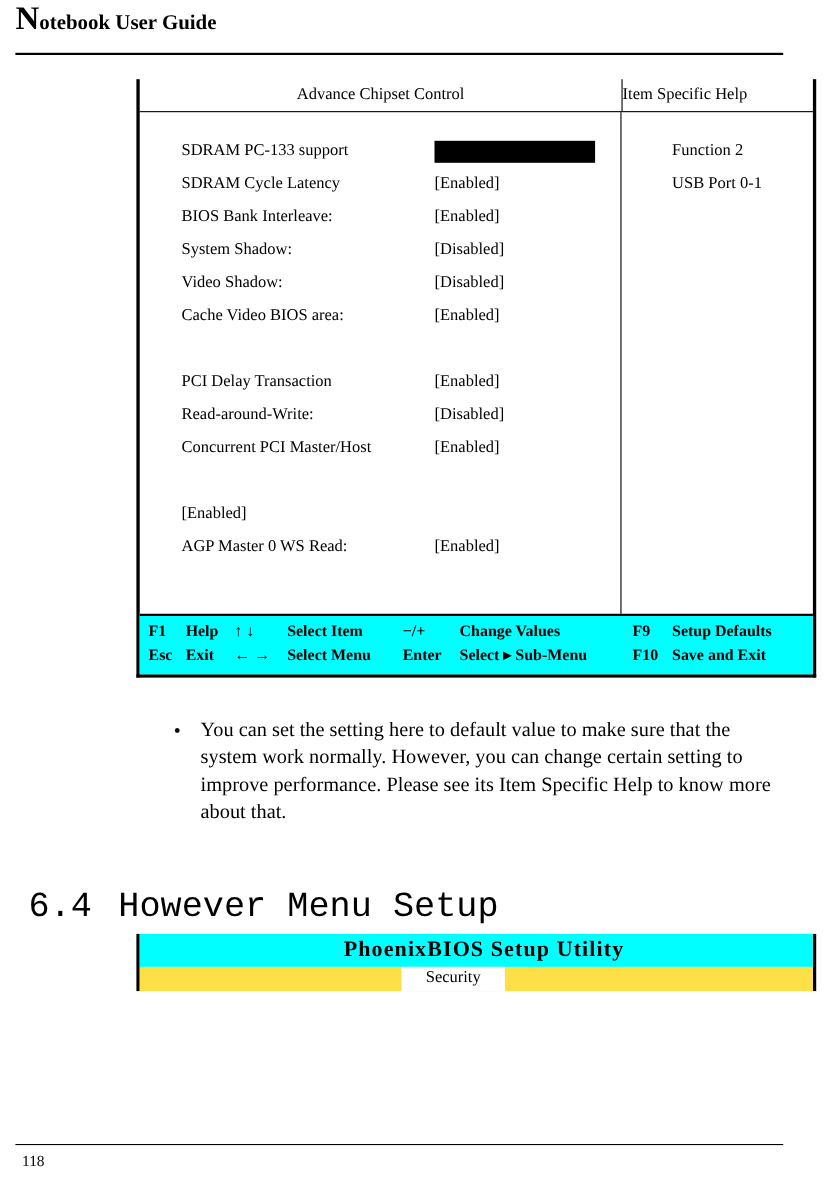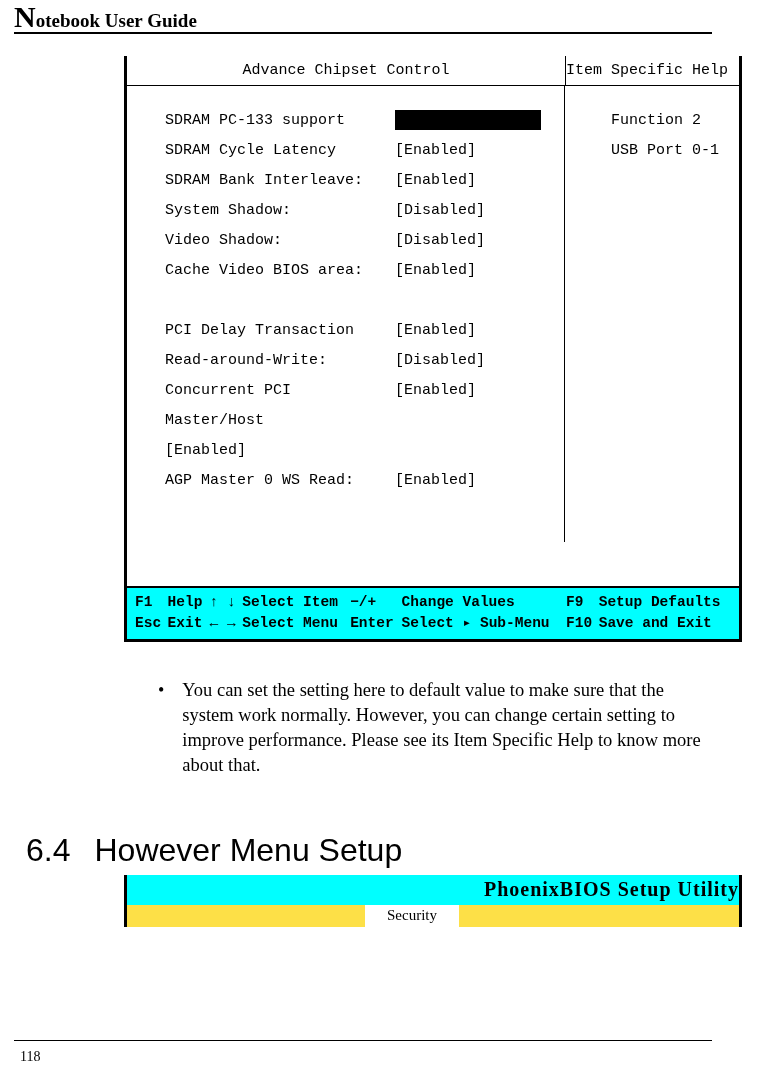--- a/index.html
+++ b/index.html
@@ -13,34 +13,34 @@
     width: 760px;
     height: 1079px;
     box-sizing: border-box;
     padding: 10px 48px 0 14px;
     position: relative;
   }
   .running-head {
     font-weight: bold;
     font-size: 19px;
     border-bottom: 2px solid #000;
-    padding-bottom: 0;
+    padding-bottom: 16px;
     margin-bottom: 22px;
   }
   .running-head .big {
     font-size: 30px;
     line-height: 0;
   }
   .bios-box {
     width: 612px;
     margin-left: 110px;
     border-left: 3px solid #000;
     border-right: 3px solid #000;
     border-bottom: 3px solid #000;
-    font-family: Liberation Mono, monospace;
+    font-family: Liberation Serif, serif;
     font-size: 15px;
   }
   .bios-head {
     display: flex;
     border-bottom: 1px solid #000;
   }
   .bios-head .left {
     flex: 0 0 438px;
     text-align: center;
     padding: 6px 0;
@@ -90,21 +90,20 @@
   .help-line {
     line-height: 30px;
     height: 30px;
   }
   .footer {
     background: #00ffff;
     font-weight: bold;
     font-size: 14.5px;
     padding: 4px 6px 6px 6px;
     border-top: 2px solid #000;
-    margin-top: 44px;
   }
   .footer table {
     width: 100%;
     border-collapse: collapse;
   }
   .footer td {
     padding: 2px 2px;
     white-space: nowrap;
   }
   .body-text {
@@ -120,39 +119,39 @@
   .bullet-dot {
     font-size: 18px;
     line-height: 1.4;
     padding-left: 14px;
   }
   .section-heading {
     display: flex;
     align-items: baseline;
     gap: 24px;
     margin: 54px 0 6px 12px;
-    font-family: Liberation Sans, sans-serif;
+    font-family: Liberation Mono, monospace;
   }
   .section-heading .num {
     font-size: 32px;
   }
   .section-heading .txt {
     font-size: 32px;
   }
   .phoenix {
     width: 612px;
     margin-left: 110px;
     border-left: 3px solid #000;
     border-right: 3px solid #000;
   }
   .phoenix-title {
     background: #00ffff;
     color: #000;
     font-weight: bold;
-    text-align: right;
+    text-align: center;
     font-size: 20px;
     letter-spacing: 1px;
     padding: 3px 0 4px 14px;
     font-family: Georgia, serif;
   }
   .phoenix-menubar {
     background: #fde047;
     height: 22px;
     display: flex;
     align-items: stretch;
@@ -200,21 +199,21 @@
 
         <div class="setting-row">
           <div class="label">SDRAM PC-133 support</div>
           <div class="value"><span class="blackblock"></span></div>
         </div>
         <div class="setting-row">
           <div class="label">SDRAM Cycle Latency</div>
           <div class="value">[Enabled]</div>
         </div>
         <div class="setting-row">
-          <div class="label">SDRAM Bank Interleave:</div>
+          <div class="label">BIOS Bank Interleave:</div>
           <div class="value">[Enabled]</div>
         </div>
         <div class="setting-row">
           <div class="label">System Shadow:</div>
           <div class="value">[Disabled]</div>
         </div>
         <div class="setting-row">
           <div class="label">Video Shadow:</div>
           <div class="value">[Disabled]</div>
         </div>

